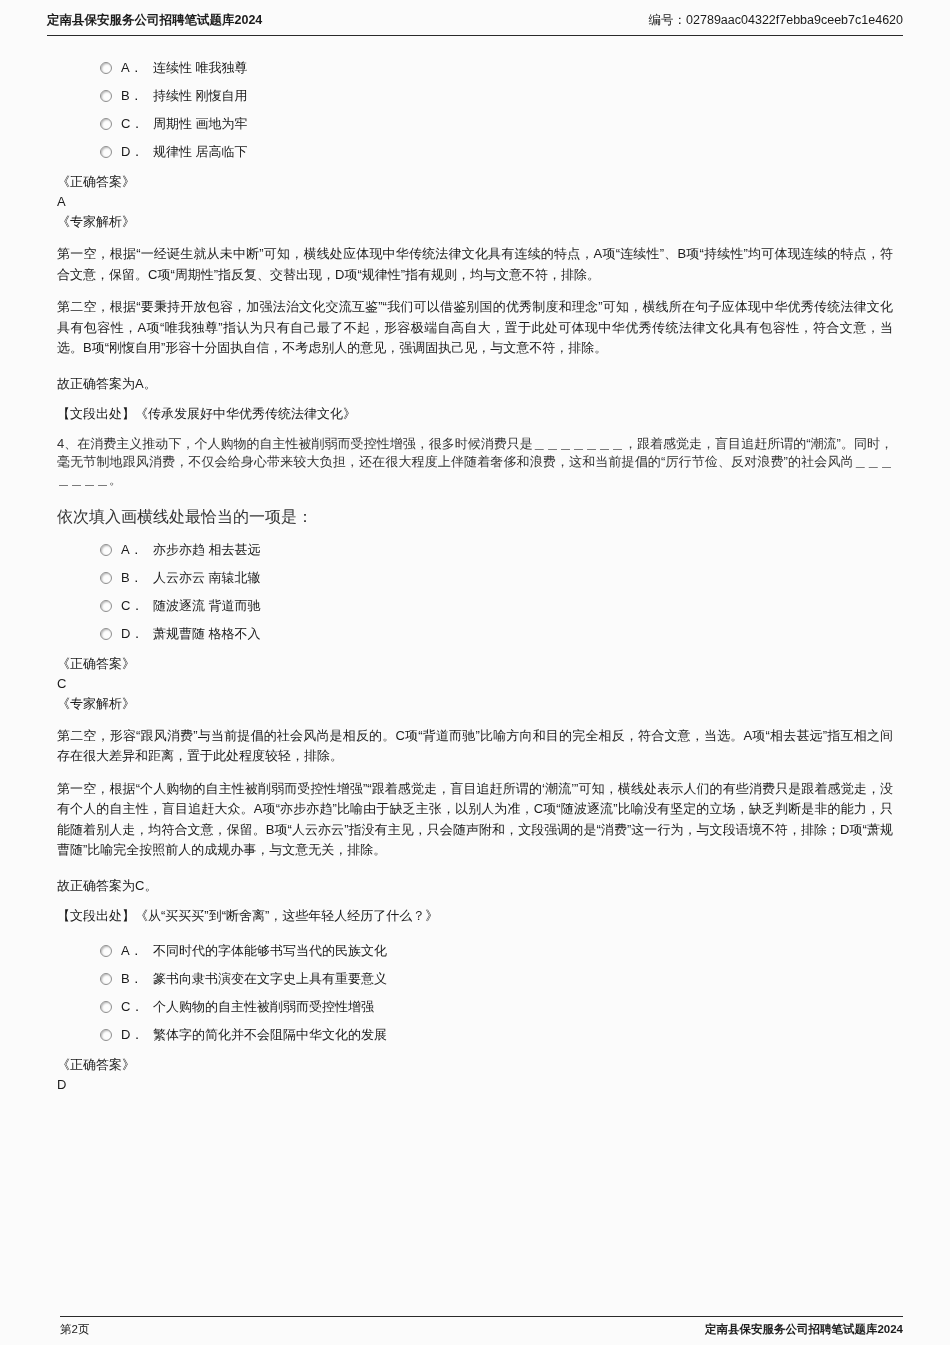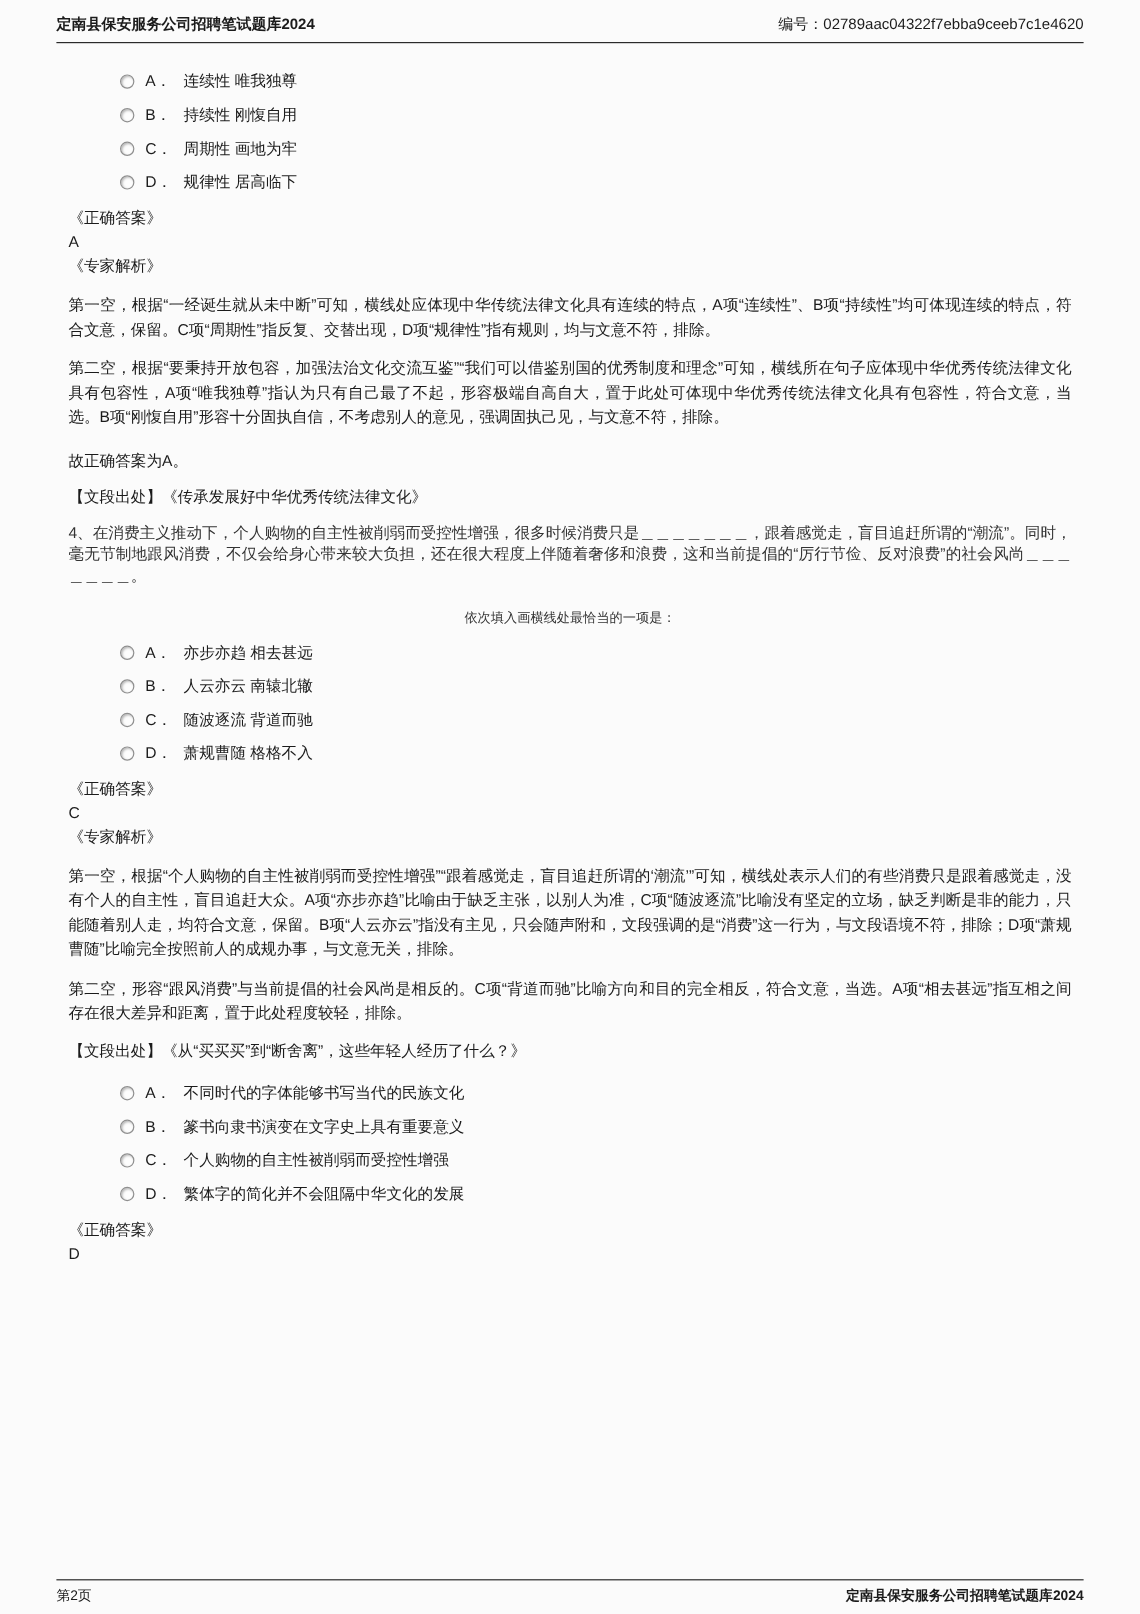--- a/index.html
+++ b/index.html
@@ -28,23 +28,23 @@
     margin-right:9px; flex:none; cursor:pointer;
   }
   .opt-letter { width:32px; flex:none; }
   .ans-label, .ans-value, .analysis-label { font-size:13px; line-height:20px; }
   .ans-label { margin-top:4px; }
   .analysis-label { margin-bottom:6px; }
   p.analysis { font-size:13px; line-height:20.5px; text-align:justify; margin:12px 0; }
   p.conclusion { font-size:13px; margin:16px 0 8px; }
   p.source { font-size:13px; margin:12px 0 12px; }
   p.stem { font-size:13px; line-height:18px; text-align:justify; margin:10px 0 0; color:#333; }
-  p.prompt { font-size:11px; margin:18px 0 8px; color:#333;text-align:center; }
+  p.prompt { font-size:16px; margin:18px 0 8px; color:#333; }
   .footer {
-    position:absolute; left:47px; right:47px; bottom:8px;
+    position:absolute; left:60px; right:47px; bottom:8px;
     border-top:1.5px solid #2a2a2a; padding-top:5px;
     display:flex; justify-content:space-between; align-items:flex-start;
     font-size:11.5px;
   }
   .footer .footer-title { font-weight:bold; }
 </style>
 </head>
 <body>
 
 <div class="header">
@@ -108,22 +108,23 @@
       </div>
       <div class="option">
         <span class="radio"></span>
         <span class="opt-letter">D．</span>
         <span class="opt-text">萧规曹随 格格不入</span>
       </div>
     </div>
     <div class="ans-label">《正确答案》</div>
     <div class="ans-value">C</div>
     <div class="analysis-label">《专家解析》</div>
+    <p class="analysis">第二空，形容“跟风消费”与当前提倡的社会风尚是相反的。C项“背道而驰”比喻方向和目的完全相反，符合文意，当选。A项“相去甚远”指互相之间存在很大差异和距离，置于此处程度较轻，排除。</p>
     <p class="analysis">第一空，根据“个人购物的自主性被削弱而受控性增强”“跟着感觉走，盲目追赶所谓的‘潮流’”可知，横线处表示人们的有些消费只是跟着感觉走，没有个人的自主性，盲目追赶大众。A项“亦步亦趋”比喻由于缺乏主张，以别人为准，C项“随波逐流”比喻没有坚定的立场，缺乏判断是非的能力，只能随着别人走，均符合文意，保留。B项“人云亦云”指没有主见，只会随声附和，文段强调的是“消费”这一行为，与文段语境不符，排除；D项“萧规曹随”比喻完全按照前人的成规办事，与文意无关，排除。</p>
-    <p class="analysis">第二空，形容“跟风消费”与当前提倡的社会风尚是相反的。C项“背道而驰”比喻方向和目的完全相反，符合文意，当选。A项“相去甚远”指互相之间存在很大差异和距离，置于此处程度较轻，排除。</p>
+    <p class="conclusion">故正确答案为C。</p>
     <p class="source">【文段出处】《从“买买买”到“断舍离”，这些年轻人经历了什么？》</p>
   </section>
 
   <section>
     <div class="options">
       <div class="option">
         <span class="radio"></span>
         <span class="opt-letter">A．</span>
         <span class="opt-text">不同时代的字体能够书写当代的民族文化</span>
       </div>

